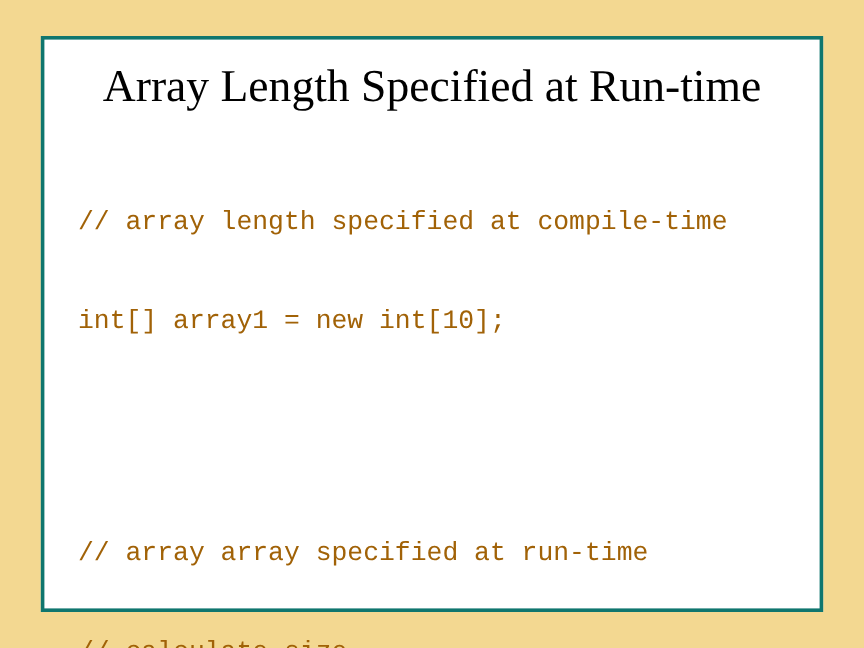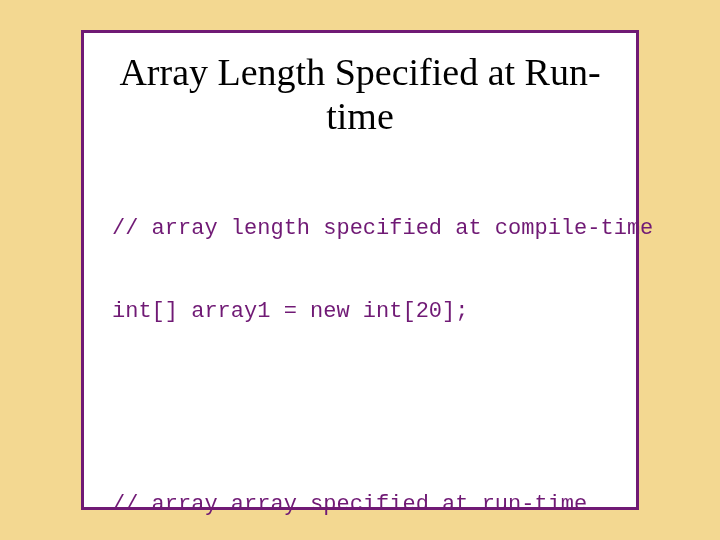--- a/index.html
+++ b/index.html
@@ -4,54 +4,54 @@
 <style>
   * { margin: 0; padding: 0; box-sizing: border-box; }
   html, body { width: 720px; height: 540px; }
   body {
     background: #f3d891;
     display: flex;
     align-items: center;
     justify-content: center;
   }
   .slide-frame {
-    width: 558px;
+    width: 652px;
     height: 480px;
     background: #ffffff;
-    border: 3px solid #701a75;
+    border: 3px solid #0f766e;
     padding: 18px 28px 28px 28px;
   }
   .slide-title {
     font-family: "Times New Roman", Times, serif;
     font-size: 38px;
     font-weight: 400;
     text-align: center;
     line-height: 1.15;
     margin-bottom: 22px;
     color: #000;
   }
   .code-block {
     font-family: "Courier New", Courier, monospace;
     font-size: 22px;
     line-height: 1.25;
-    color: #701a75;
+    color: #a16207;
     white-space: pre;
   }
   .code-line { display: block; }
   .code-spacer { height: 56px; }
 </style>
 </head>
 <body>
 
 <div class="slide-frame">
   <h1 class="slide-title">Array Length Specified at Run-time</h1>
 
   <div class="code-block">
     <span class="code-line">// array length specified at compile-time</span>
-    <span class="code-line">int[] array1 = new int[20];</span>
+    <span class="code-line">int[] array1 = new int[10];</span>
   </div>
 
   <div class="code-spacer"></div>
 
   <div class="code-block">
     <span class="code-line">// array array specified at run-time</span>
     <span class="code-line">// calculate size…</span>
     
     
   </div>

